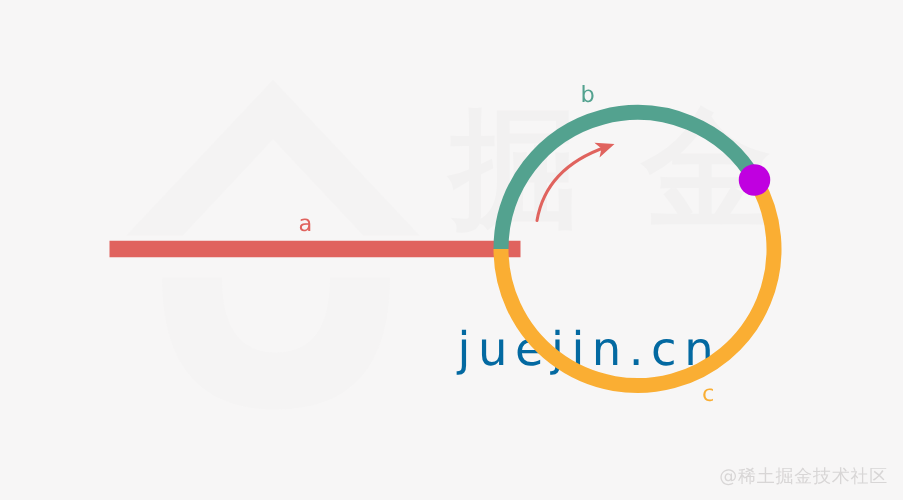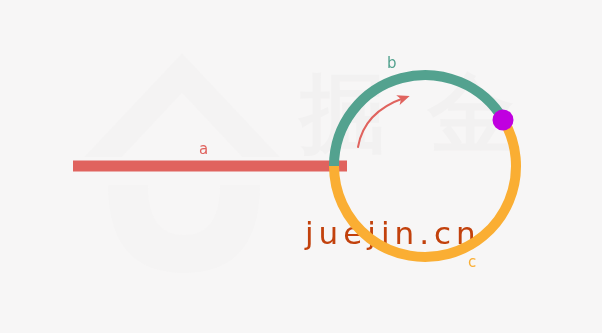--- a/index.html
+++ b/index.html
@@ -52,21 +52,21 @@
     font-weight: 700;
     white-space: nowrap;
     line-height: 1;
   }
   .bg-watermark-sub {
     position: absolute;
     left: 305px;
     top: 215px;
     font-size: 31px;
     letter-spacing: 5px;
-    color: #c2410c;
+    color: #0369a1;
     font-family: "DejaVu Sans", sans-serif;
     white-space: nowrap;
   }
   .corner-watermark {
     position: absolute;
     right: 10px;
     bottom: 7px;
     font-size: 12px;
     color: #d8d6d6;
     font-family: "DejaVu Sans", sans-serif;
@@ -113,13 +113,14 @@
     </defs>
     <path d="M 358 147 Q 364 112 404 98" fill="none" stroke="#e0635e" stroke-width="2" stroke-linecap="round" marker-end="url(#arrowhead)"></path>
 
     <circle cx="503" cy="120" r="10.5" fill="#c000e0"></circle>
   </svg>
 
   <div class="label label-a">a</div>
   <div class="label label-b">b</div>
   <div class="label label-c">c</div>
 
+  <div class="corner-watermark">@稀土掘金技术社区</div>
 </div>
 
 </body></html>

